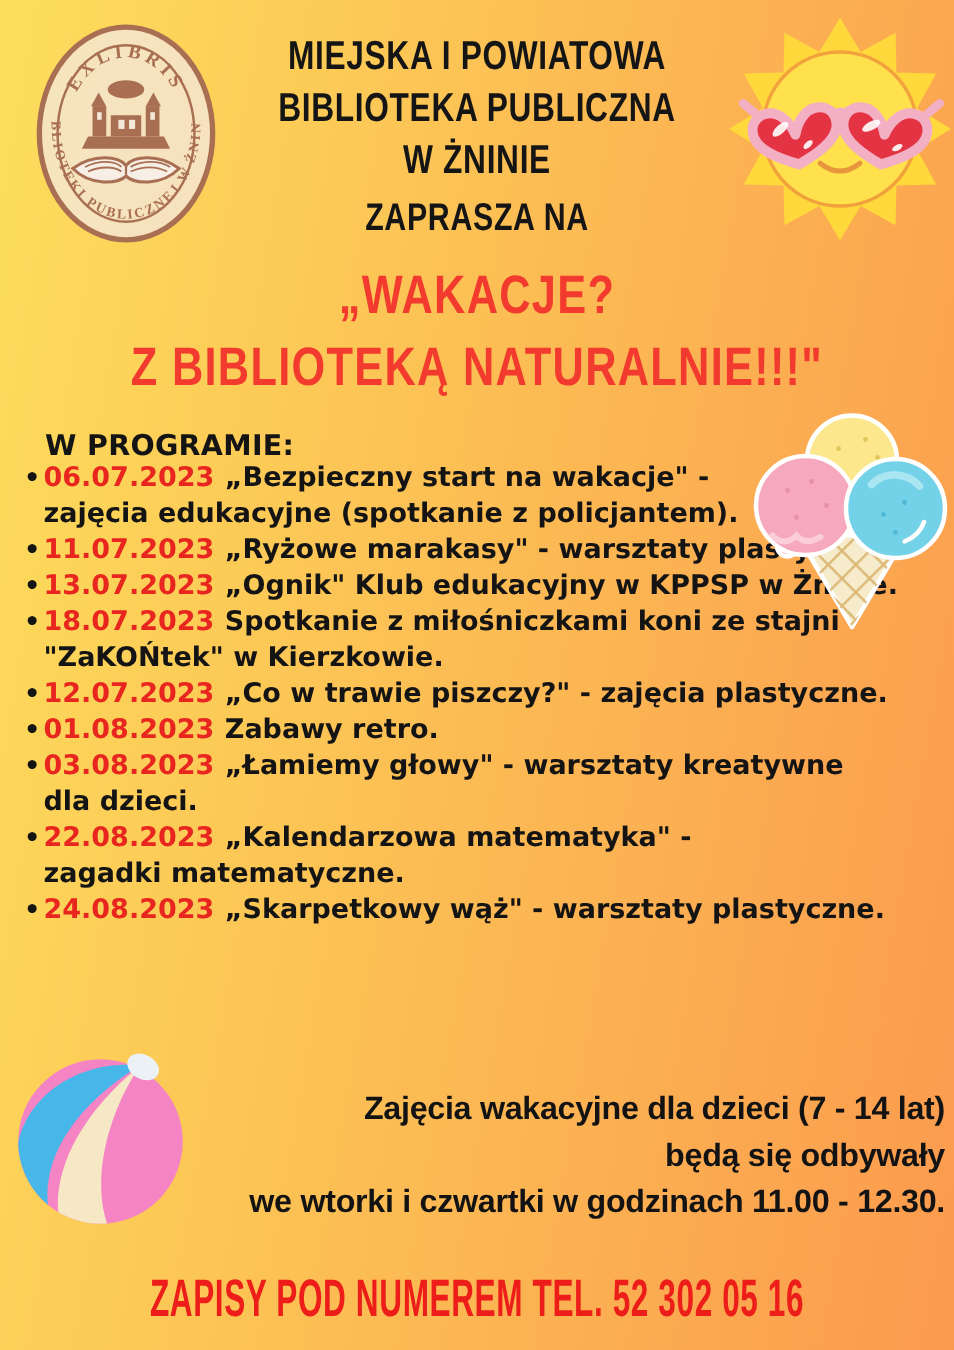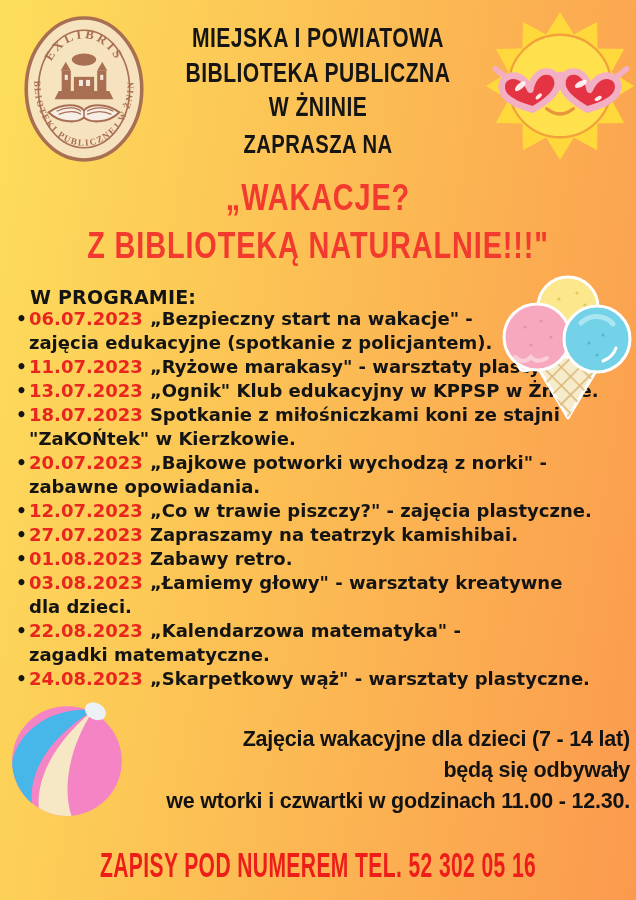--- a/index.html
+++ b/index.html
@@ -138,24 +138,21 @@
   </div>
 
   <div class="prog-head">W PROGRAMIE:</div>
   <ul class="prog">
     <li><span class="d">06.07.2023</span><span class="t">„Bezpieczny start na wakacje" -
 zajęcia edukacyjne (spotkanie z policjantem).</span></li>
     <li><span class="d">11.07.2023</span><span class="t">„Ryżowe marakasy" - warsztaty plastyczne.</span></li>
     <li><span class="d">13.07.2023</span><span class="t">„Ognik" Klub edukacyjny w KPPSP w Żninie.</span></li>
     <li><span class="d">18.07.2023</span><span class="t">Spotkanie z miłośniczkami koni ze stajni
 "ZaKOŃtek" w Kierzkowie.</span></li>
-    <li><span class="d">20.07.2023</span><span class="t">„Bajkowe potworki wychodzą z norki" -
-zabawne opowiadania.</span></li>
     <li><span class="d">12.07.2023</span><span class="t">„Co w trawie piszczy?" - zajęcia plastyczne.</span></li>
-    <li><span class="d">27.07.2023</span><span class="t">Zapraszamy na teatrzyk kamishibai.</span></li>
     <li><span class="d">01.08.2023</span><span class="t">Zabawy retro.</span></li>
     <li><span class="d">03.08.2023</span><span class="t">„Łamiemy głowy" - warsztaty kreatywne
 dla dzieci.</span></li>
     <li><span class="d">22.08.2023</span><span class="t">„Kalendarzowa matematyka" -
 zagadki matematyczne.</span></li>
     <li><span class="d">24.08.2023</span><span class="t">„Skarpetkowy wąż" - warsztaty plastyczne.</span></li>
   </ul>
 
   <svg class="icecream" viewBox="0 0 142 158">
     <defs>

